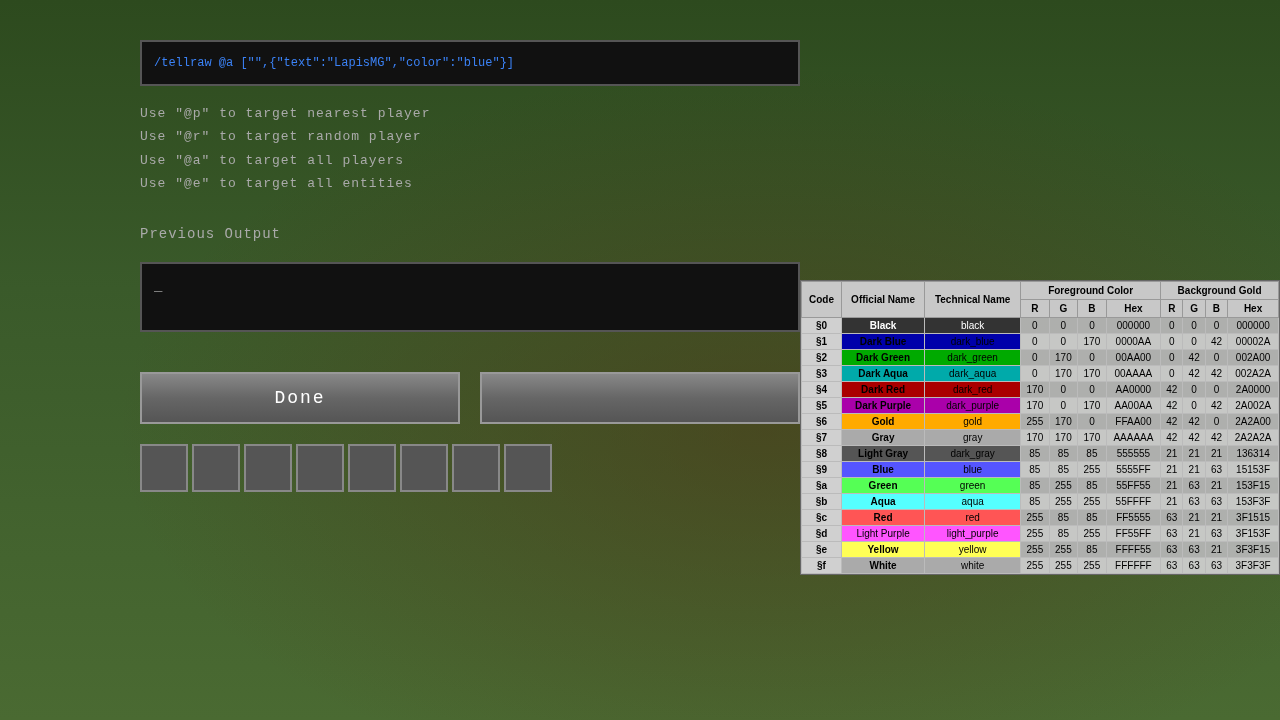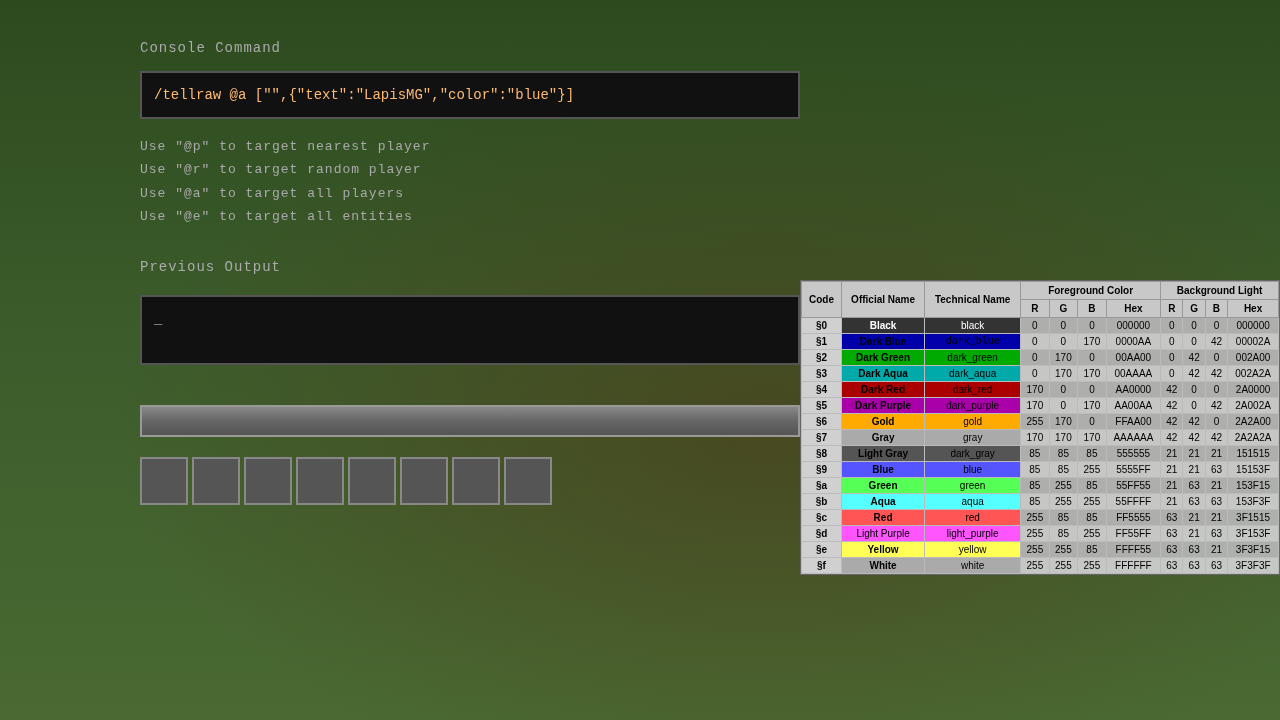--- a/index.html
+++ b/index.html
@@ -36,29 +36,28 @@
     }
     .section-label {
       font-size: 14px;
       color: #aaaaaa;
       margin-bottom: 6px;
       letter-spacing: 1px;
     }
     .command-input {
       background: #111;
       border: 2px solid #555;
-      color: #fdba74;
+      color: #3b82f6;
       font-family: 'Courier New', monospace;
-      font-size: 14px;
+      font-size: 12px;
       padding: 14px 12px;
       width: 100%;
       margin-bottom: 16px;
       display: flex;
       align-items: center;
-      margin-top: 15px;
     }
     .hints {
       margin-bottom: 30px;
     }
     .hint-line {
       font-size: 13px;
       color: #aaaaaa;
       line-height: 1.8;
       letter-spacing: 1px;
     }
@@ -158,36 +157,36 @@
       text-align: center;
     }
   </style>
 </head>
 <body>
 
 <div class="bg-overlay"></div>
 
 <div class="main-panel">
 
-  <div class="section-label">Console Command</div>
   <div class="command-input">/tellraw @a ["",{"text":"LapisMG","color":"blue"}]</div>
 
   <div class="hints">
     <div class="hint-line">Use "@p" to target nearest player</div>
     <div class="hint-line">Use "@r" to target random player</div>
     <div class="hint-line">Use "@a" to target all players</div>
     <div class="hint-line">Use "@e" to target all entities</div>
   </div>
 
   <div class="prev-output-label">Previous Output</div>
   <div class="prev-output-box">
     <span>_</span>
   </div>
 
   <div class="buttons-row">
+    <div class="btn-done">Done</div>
     <div class="btn-cancel"></div>
   </div>
 
   <div class="inventory-row">
     <div class="inv-slot"></div>
     <div class="inv-slot"></div>
     <div class="inv-slot"></div>
     <div class="inv-slot"></div>
     <div class="inv-slot"></div>
     <div class="inv-slot"></div>
@@ -197,21 +196,21 @@
 </div>
 
 <div class="color-table-wrapper">
   <table class="color-table">
     <thead>
       <tr>
         <th rowspan="2">Code</th>
         <th rowspan="2">Official Name</th>
         <th rowspan="2">Technical Name</th>
         <th colspan="4" class="col-header-span">Foreground Color</th>
-        <th colspan="4" class="col-header-span">Background Light</th>
+        <th colspan="4" class="col-header-span">Background Gold</th>
       </tr>
       <tr>
         <th>R</th>
         <th>G</th>
         <th>B</th>
         <th>Hex</th>
         <th>R</th>
         <th>G</th>
         <th>B</th>
         <th>Hex</th>
@@ -227,21 +226,21 @@
     <td>0</td>
     <td>000000</td>
     <td>0</td>
     <td>0</td>
     <td>0</td>
     <td>000000</td>
   </tr>
         <tr>
     <td style="background:#d0d0d0; font-weight:bold;">§1</td>
     <td style="background:#0000AA; color:#000; font-weight:bold;">Dark Blue</td>
-    <td style="background:#0000AA; color:#000;font-family:Liberation Mono, monospace;">dark_blue</td>
+    <td style="background:#0000AA; color:#000;">dark_blue</td>
     <td>0</td>
     <td>0</td>
     <td>170</td>
     <td>0000AA</td>
     <td>0</td>
     <td>0</td>
     <td>42</td>
     <td>00002A</td>
   </tr>
         <tr>
@@ -326,21 +325,21 @@
     <td style="background:#d0d0d0; font-weight:bold;">§8</td>
     <td style="background:#555555; color:#000; font-weight:bold;">Light Gray</td>
     <td style="background:#555555; color:#000;">dark_gray</td>
     <td>85</td>
     <td>85</td>
     <td>85</td>
     <td>555555</td>
     <td>21</td>
     <td>21</td>
     <td>21</td>
-    <td>151515</td>
+    <td>136314</td>
   </tr>
         <tr>
     <td style="background:#d0d0d0; font-weight:bold;">§9</td>
     <td style="background:#5555FF; color:#000; font-weight:bold;">Blue</td>
     <td style="background:#5555FF; color:#000;">blue</td>
     <td>85</td>
     <td>85</td>
     <td>255</td>
     <td>5555FF</td>
     <td>21</td>

